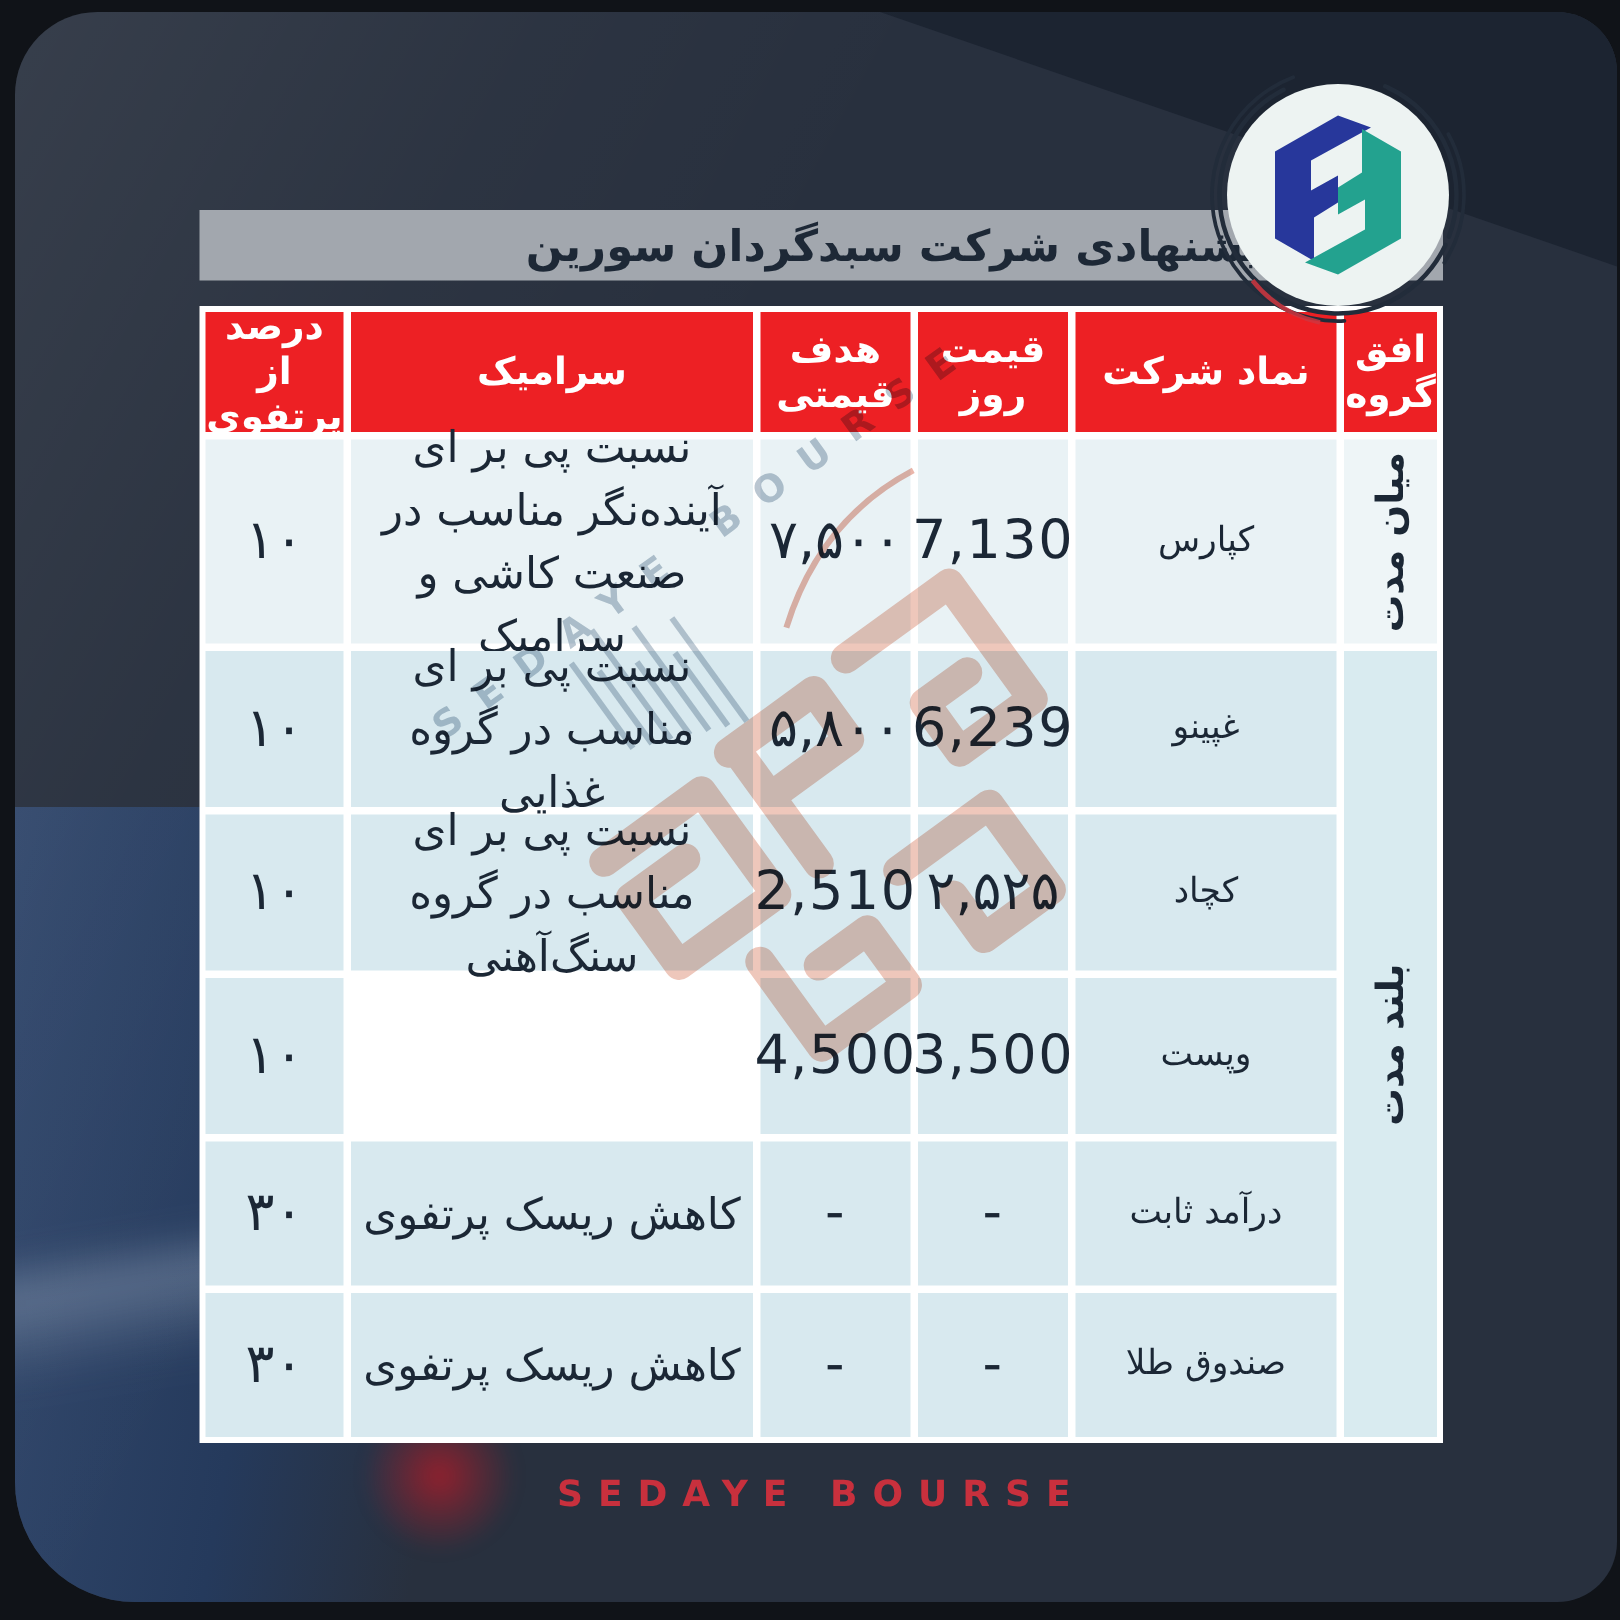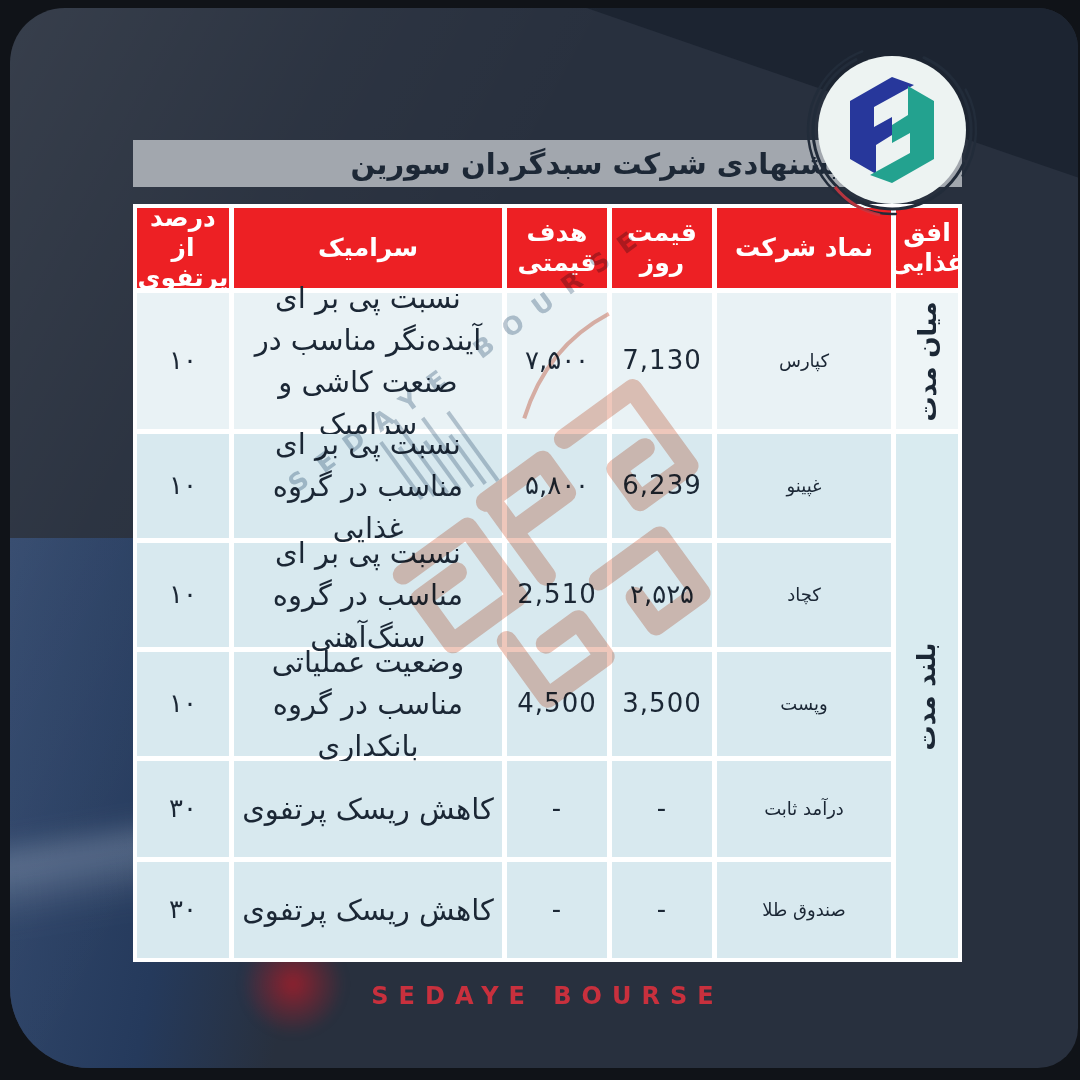--- a/index.html
+++ b/index.html
@@ -59,22 +59,22 @@
     display:grid;
     grid-template-columns:62px 174px 100px 100px 268px 92px; 
     grid-template-rows:80px 136px 104px 104px 104px 96px 96px;
     gap:5px;
     z-index:4;
   }
   .cell{display:flex;align-items:center;justify-content:center;text-align:center;color:#1b2735;}
   .th{background:#ed2024;color:#ffffff;font-weight:bold;font-size:25px;line-height:1.2;padding:2px;}
   .td{background:#d8e9ef;font-size:25px;line-height:1.45;}
   .row1 .td, .td.r0{background:#e9f2f5;}
-  .td.sym{font-size:18px;}
-  .td.num{font-size:26px;letter-spacing:1px;}
+  .td.sym{font-size:23px;}
+  .td.num{font-size:36px;letter-spacing:1px;}
   .td.note{font-size:29px;padding:2px 6px;}
   .hz{background:#d9ebf0;}
   .hz.mid{background:#eef5f7;}
   .hz span{display:block;transform:rotate(-90deg);white-space:nowrap;font-weight:bold;font-size:25px;color:#1b2735;letter-spacing:1px;}
   
   .c1{grid-column:1}.c2{grid-column:2}.c3{grid-column:3}.c4{grid-column:4}.c5{grid-column:5}.c6{grid-column:6}
   .r1{grid-row:1}.r2{grid-row:2}.r3{grid-row:3}.r4{grid-row:4}.r5{grid-row:5}.r6{grid-row:6}.r7{grid-row:7}
   .hz.long{grid-row:3 / span 5;}
   
   .watermark{
@@ -109,21 +109,21 @@
     <div class="red-blur"></div>
     <div class="sheen"></div>
   </div>
 
   <div class="titlebar">
     <span>سبد پیشنهادی شرکت سبدگردان سورین</span>
   </div>
 
   <div class="ptable">
 
-    <div class="cell th c1 r1">افق غذایی</div>
+    <div class="cell th c1 r1">افق گروه</div>
     <div class="cell th c2 r1">نماد شرکت</div>
     <div class="cell th c3 r1">قیمت روز</div>
     <div class="cell th c4 r1">هدف قیمتی</div>
     <div class="cell th c5 r1">سرامیک</div>
     <div class="cell th c6 r1">درصد از پرتفوی</div>
 
     <div class="cell hz mid c1 r2">
       <span>میان مدت</span>
     </div>
     <div class="cell hz long c1">
@@ -144,21 +144,20 @@
 
     <div class="cell td sym  c2 r4">کچاد</div>
     <div class="cell td num  c3 r4">۲,۵۲۵</div>
     <div class="cell td num  c4 r4">2,510</div>
     <div class="cell td note c5 r4">نسبت پی بر ای مناسب در گروه سنگ‌آهنی</div>
     <div class="cell td num  c6 r4">۱۰</div>
 
     <div class="cell td sym  c2 r5">وپست</div>
     <div class="cell td num  c3 r5">3,500</div>
     <div class="cell td num  c4 r5">4,500</div>
-    <div class="cell td note c5 r5">وضعیت عملیاتی مناسب در گروه بانکداری</div>
     <div class="cell td num  c6 r5">۱۰</div>
 
     <div class="cell td sym  c2 r6">درآمد ثابت</div>
     <div class="cell td num  c3 r6">-</div>
     <div class="cell td num  c4 r6">-</div>
     <div class="cell td note c5 r6">کاهش ریسک پرتفوی</div>
     <div class="cell td num  c6 r6">۳۰</div>
 
     <div class="cell td sym  c2 r7">صندوق طلا</div>
     <div class="cell td num  c3 r7">-</div>

